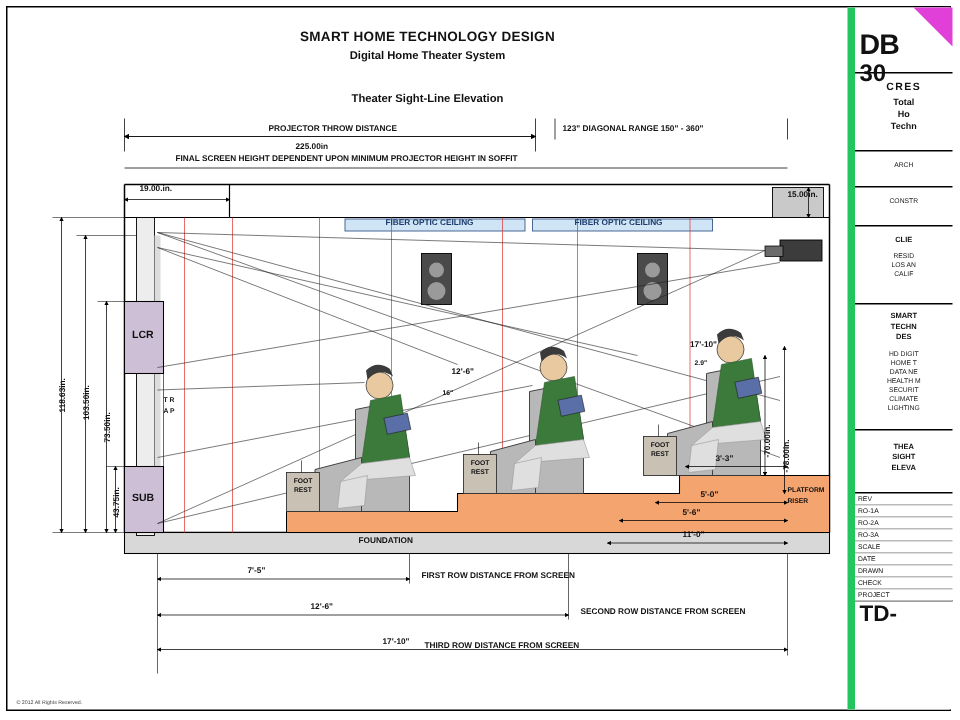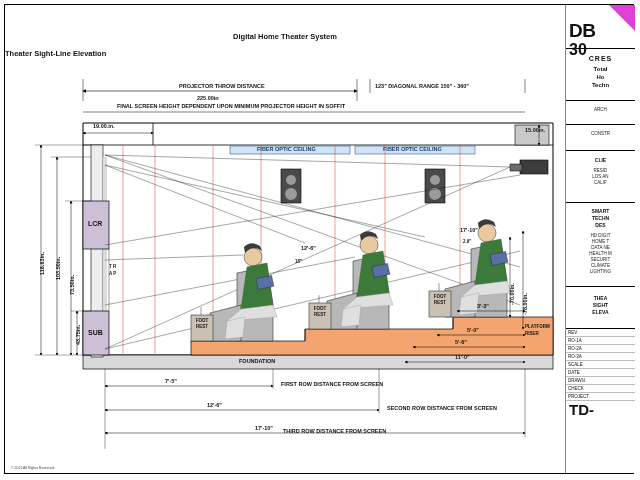--- a/index.html
+++ b/index.html
@@ -13,21 +13,21 @@
 
   
   .outer-border{
     position:absolute;left:4px;top:4px;width:630px;height:470px;
     border:1px solid #000;box-sizing:border-box;
   }
 
   
   .titleblock{
     position:absolute;right:5px;top:5px;width:70px;height:468px;
-    border-left:1px solid #22c55e;box-sizing:border-box;
+    border-left:5px solid #22c55e;box-sizing:border-box;
     background:#fff;
   }
   .tb-sec{border-bottom:1px solid #000;box-sizing:border-box;padding:2px 3px;}
   .tb-big{font-weight:bold;font-size:19px;line-height:20px;letter-spacing:-.5px;}
   .tb-big2{font-weight:bold;font-size:16px;line-height:17px;}
   .tb-mid{font-size:6px;line-height:8px;text-align:center;}
   .tb-small{font-size:4.5px;line-height:6px;text-align:center;color:#222;}
   .tb-label{font-size:5px;line-height:7px;font-weight:bold;text-align:center;}
   .tb-cres{font-size:7px;font-weight:bold;letter-spacing:1px;text-align:center;}
   .tb-rows{font-size:4.5px;line-height:7px;}
@@ -38,39 +38,40 @@
   .corner-flag{
     position:absolute;right:5px;top:5px;width:0;height:0;
     border-left:26px solid transparent;border-top:26px solid #e040d8;
   }
 
   
   .draw{position:absolute;left:5px;top:5px;width:560px;height:468px;}
 
   .t-main{position:absolute;width:100%;text-align:center;font-weight:bold;font-size:9px;top:14px;letter-spacing:.2px;}
   .t-sub1{position:absolute;width:100%;text-align:center;font-weight:bold;font-size:7.5px;top:27px;}
-  .t-sub2{position:absolute;width:100%;text-align:left;font-weight:bold;font-size:7.5px;top:44px;}
+  .t-sub2{position:absolute;width:100%;text-align:center;font-weight:bold;font-size:7.5px;top:56px;}
 
   .lbl{position:absolute;font-size:5.5px;font-weight:bold;white-space:nowrap;}
   .lbl-sm{position:absolute;font-size:4.5px;font-weight:bold;white-space:nowrap;}
   .lbl-vert{position:absolute;font-size:5.5px;font-weight:bold;white-space:nowrap;transform:rotate(-90deg);transform-origin:left top;}
 
   .svgwrap{position:absolute;left:0;top:0;width:560px;height:468px;}
 
   .copyright{position:absolute;left:6px;bottom:3px;font-size:3.5px;color:#444;}
 </style>
 </head>
 <body>
 
 <div id="sheet">
 
   <div class="outer-border"></div>
 
   <div class="draw">
 
+    <div class="t-main">SMART HOME TECHNOLOGY DESIGN</div>
     <div class="t-sub1">Digital Home Theater System</div>
     <div class="t-sub2">Theater Sight-Line Elevation</div>
 
     <svg class="svgwrap" viewBox="0 0 560 468">
       <defs>
         <marker id="ar" markerWidth="6" markerHeight="6" refX="5" refY="3" orient="auto">
           <path d="M0,0 L6,3 L0,6 z" fill="#000"></path>
         </marker>
         <marker id="arS" markerWidth="6" markerHeight="6" refX="1" refY="3" orient="auto">
           <path d="M6,0 L0,3 L6,6 z" fill="#000"></path>

